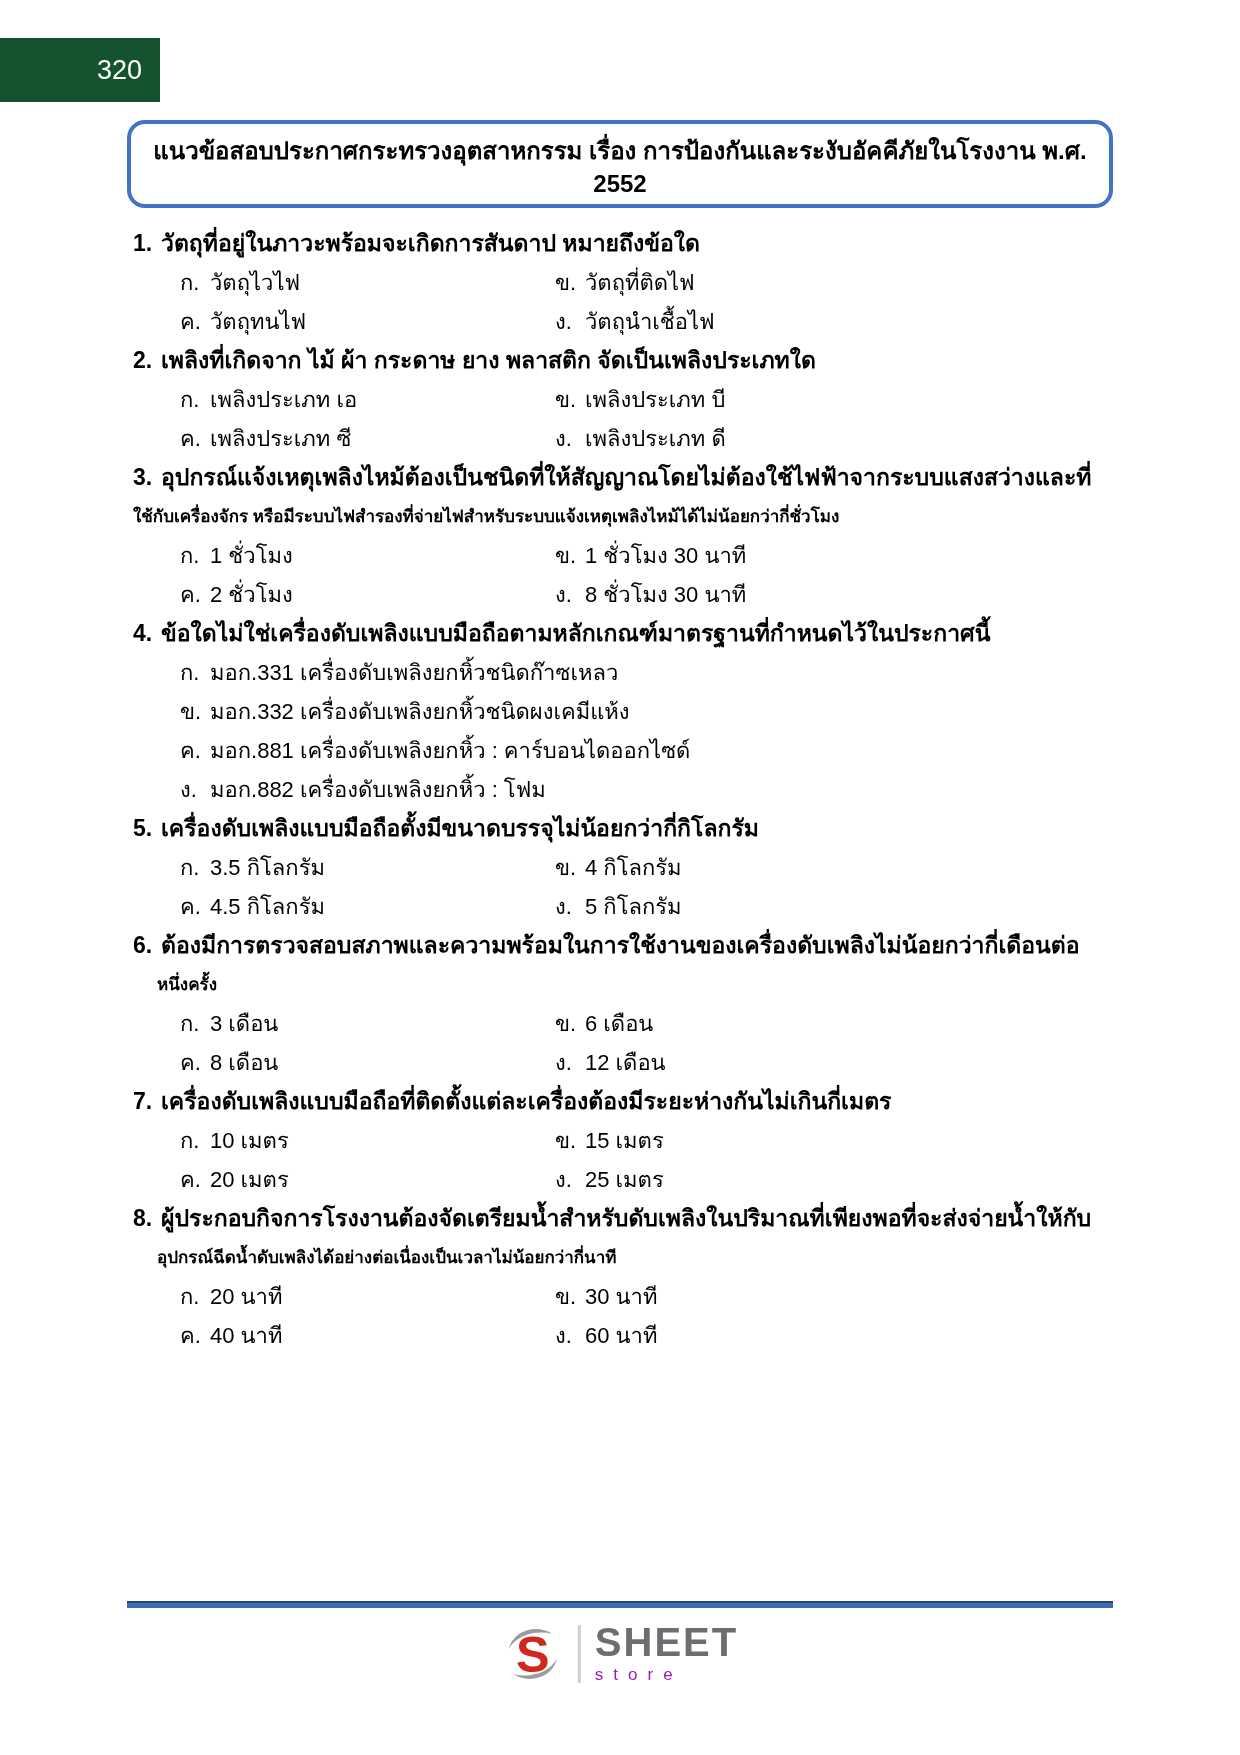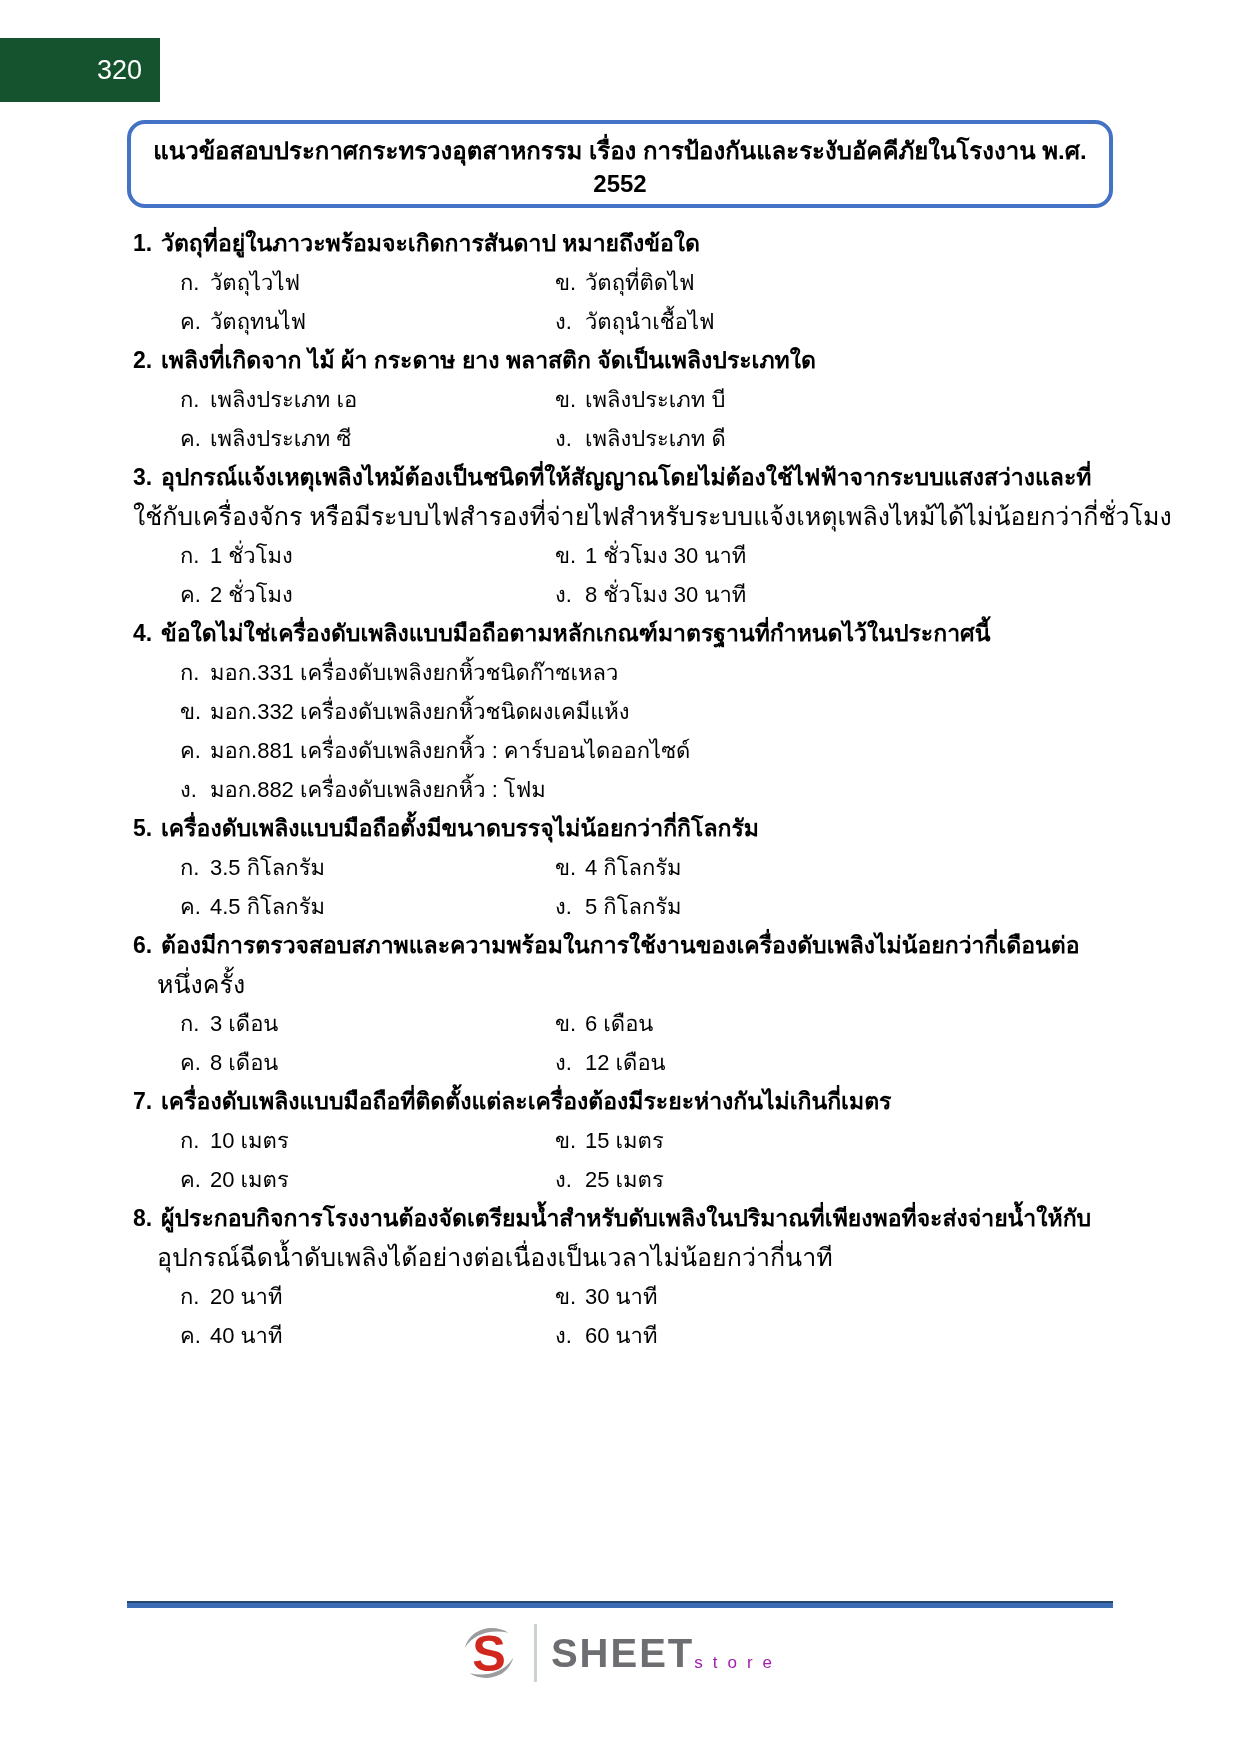--- a/index.html
+++ b/index.html
@@ -18,34 +18,34 @@
   
   .title-box { position:absolute; left:127px; top:120px; width:986px; height:88px;
                border:4px solid #4472c4; border-radius:18px; display:flex; align-items:center;
                justify-content:center; font-size:24px; font-weight:bold; padding:13px 14px; text-align:center; }
 
   
   .content { position:absolute; left:133px; top:224px; width:990px; }
   .q-line { font-weight:bold; font-size:23px; line-height:39px; display:flex; }
   .q-num { width:28px; flex:0 0 28px; }
   .q-text { flex:1; white-space:nowrap; }
-  .q-line2 { font-weight:normal; font-size:25px; line-height:39px; white-space:nowrap; }
+  .q-line2 { font-weight:bold; font-size:17px; line-height:39px; white-space:nowrap; }
   .q-line2.indent { margin-left:24px; }
   .opts { display:grid; grid-template-columns:375px auto; padding-left:47px; }
   .opts.one-col { grid-template-columns:1fr; }
   .opt { display:flex; font-size:22px; line-height:39px; height:39px; white-space:nowrap; }
   .opt-label { width:30px; flex:0 0 30px; }
 
   
   .footer-bar { position:absolute; left:127px; top:1601px; width:986px; height:7px;
                 background:#3b6cb4; border-top:2px solid #24486e; }
   .logo { position:absolute; left:50%; transform:translateX(-50%); top:1622px;
           display:flex; align-items:center; gap:14px; }
   .logo-divider { width:3px; height:58px; background:#cdd0d2; }
-  .logo-textcol { display:flex; flex-direction:row; align-items:flex-end; }
+  .logo-textcol { display:flex; flex-direction:column; align-items:flex-start; }
   .logo-title { font-size:40px; font-weight:bold; color:#6d6e71; letter-spacing:2px; line-height:1; }
   .logo-subtitle { font-size:17px; color:#a21caf; letter-spacing:10px; margin-top:3px; }
 </style>
 </head>
 <body>
 
 <div class="page">
 
   <div class="pagenum-box">
     <span>320</span>

